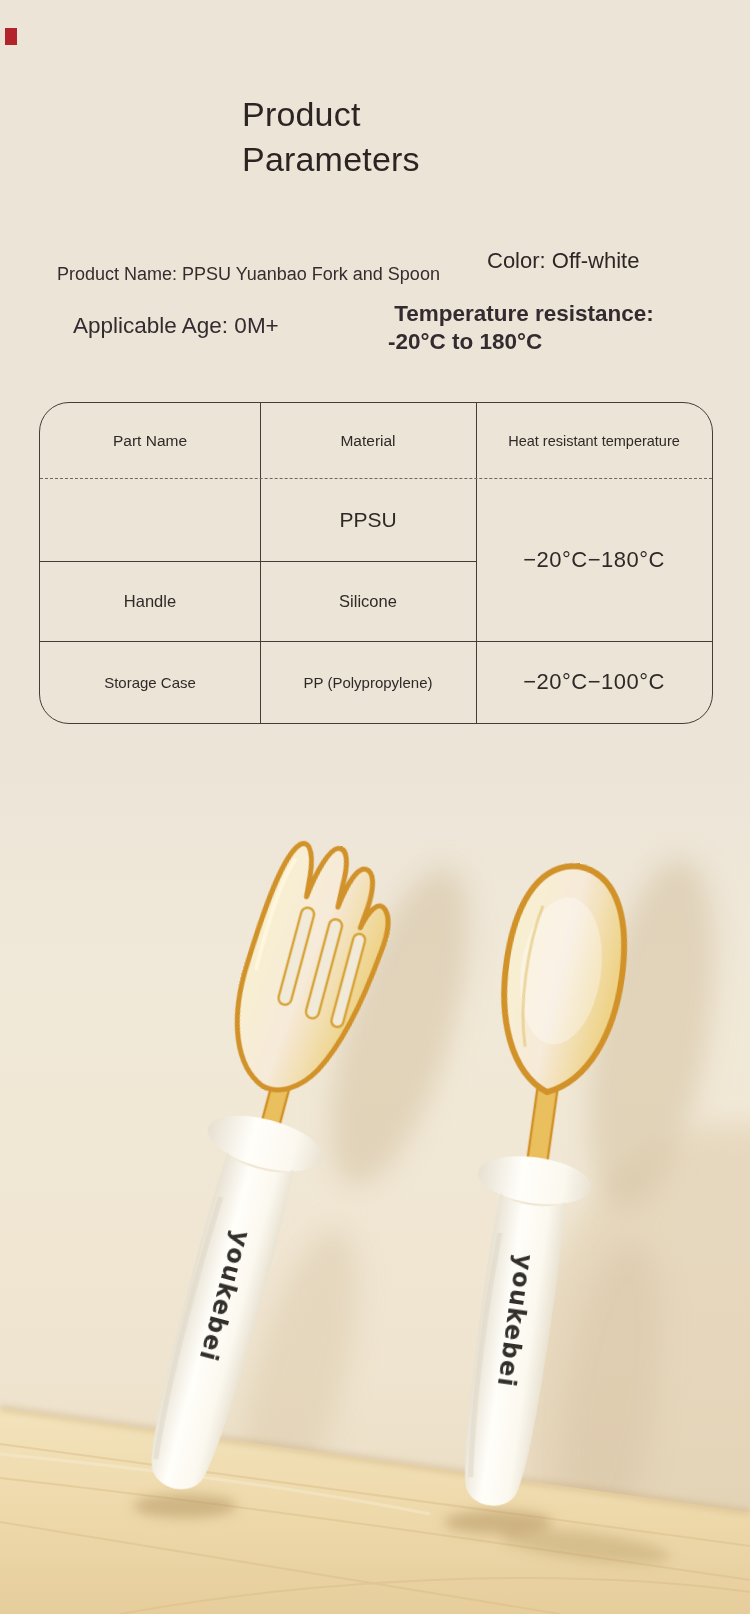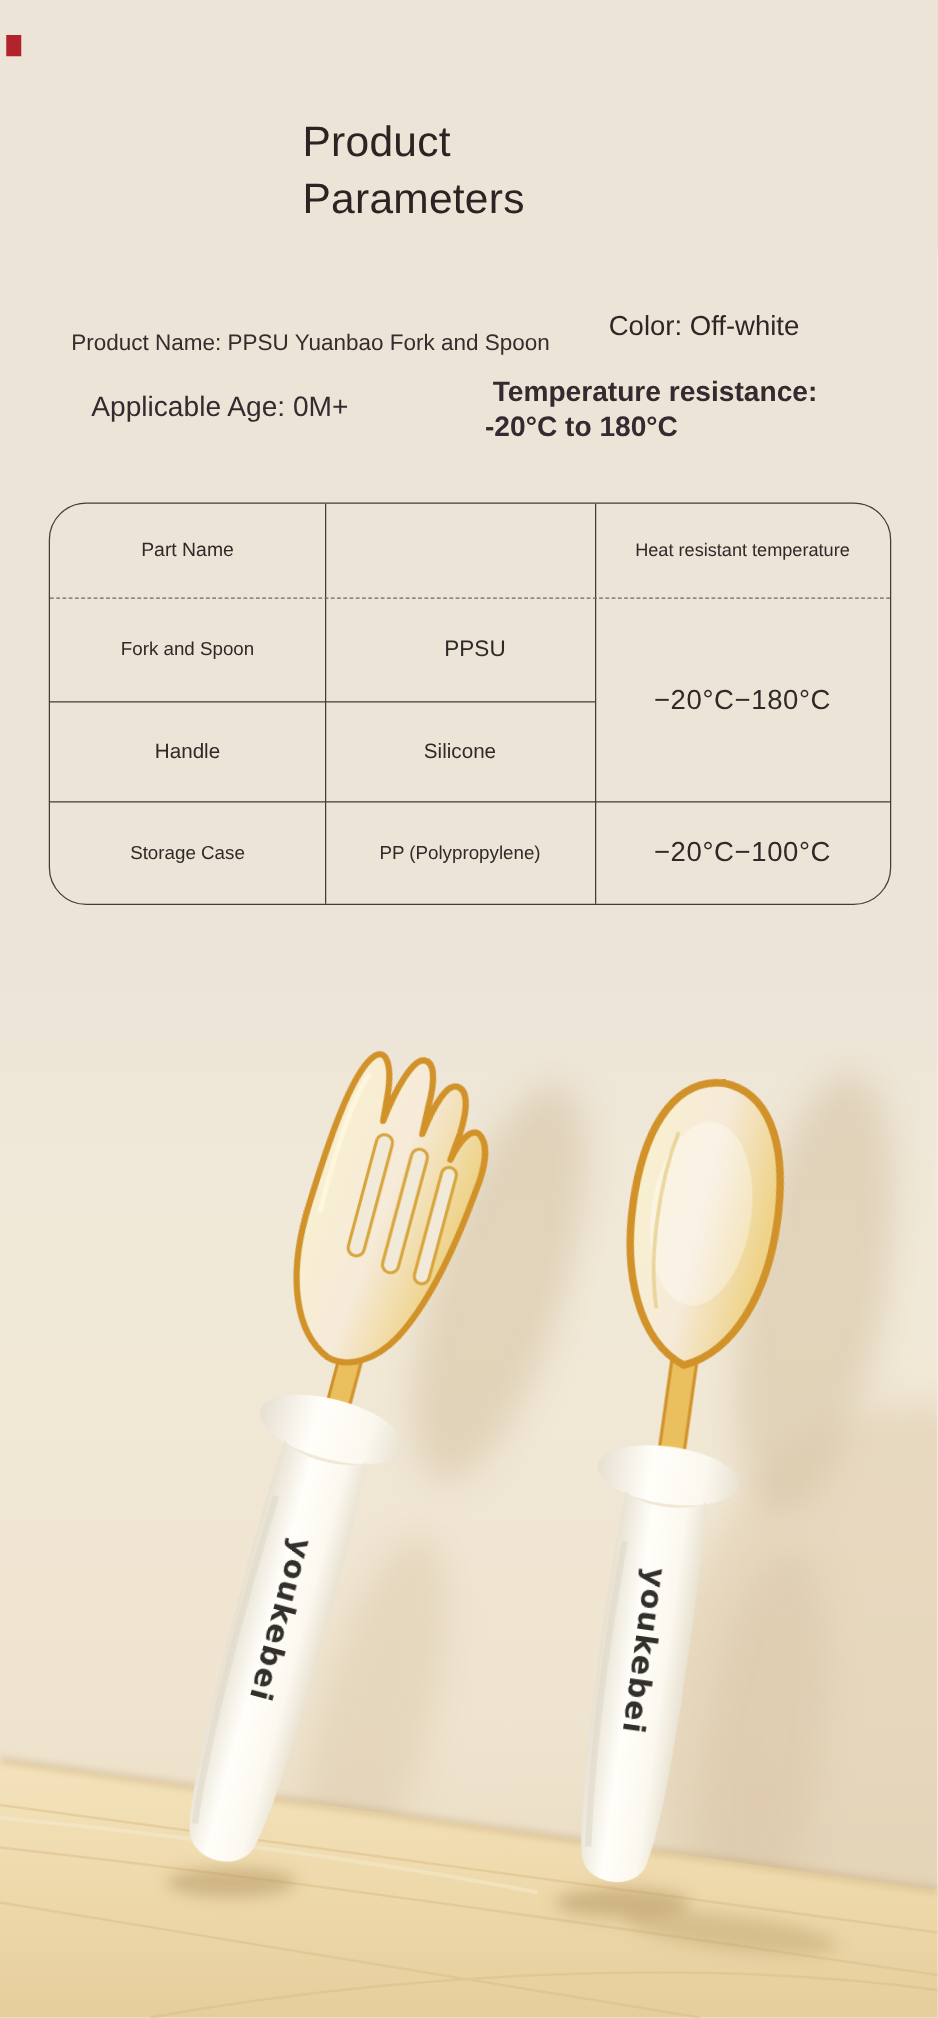--- a/index.html
+++ b/index.html
@@ -49,21 +49,21 @@
   .hline.dashed{top:75px;width:100%;border-top:1.5px dashed #6e675c;}
   .hline.h1{top:158px;width:436px;border-top:1.2px solid #433d38;}
   .hline.h2{top:238px;width:100%;border-top:1.2px solid #433d38;}
   .cell{
     position:absolute;display:flex;align-items:center;justify-content:center;
     text-align:center;color:#2f2a28;
   }
   .cell.head{font-size:15.5px;}
   .cell.small{font-size:15px;}
   .cell.mid{font-size:16.5px;}
-  .cell.big{font-size:18px;margin-left:12px;}
+  .cell.big{font-size:21px;}
   .cell.temp{font-size:22px;letter-spacing:0.5px;}
   
   .r0{top:0;height:75px;}  .r1{top:75px;height:83px;} .r2{top:158px;height:80px;}
   .r3{top:238px;height:82px;} .rm{top:75px;height:163px;}
   .colA{left:0;width:220px;} .colB{left:220px;width:216px;} .colC{left:436px;width:236px;}
   .photo-svg{position:absolute;left:0;top:754px;}
 </style>
 </head>
 <body>
 
@@ -85,23 +85,23 @@
   </div>
 
   <div class="spec-table">
     <div class="vline c1"></div>
     <div class="vline c2"></div>
     <div class="hline dashed"></div>
     <div class="hline h1"></div>
     <div class="hline h2"></div>
 
     <div class="cell head r0 colA">Part Name</div>
+    <div class="cell head r0 colB">Material</div>
     <div class="cell head r0 colC" style="font-size:14.5px;">Heat resistant temperature</div>
 
-    <div class="cell small r1 colA">Fork and Spoon</div>
     <div class="cell big r1 colB">PPSU</div>
     <div class="cell temp rm colC">−20°C−180°C</div>
 
     <div class="cell mid r2 colB">Silicone</div>
     <div class="cell mid r2 colA">Handle</div>
 
     <div class="cell small r3 colB">PP (Polypropylene)</div>
     <div class="cell small r3 colA">Storage Case</div>
     <div class="cell temp r3 colC">−20°C−100°C</div>
   </div>

